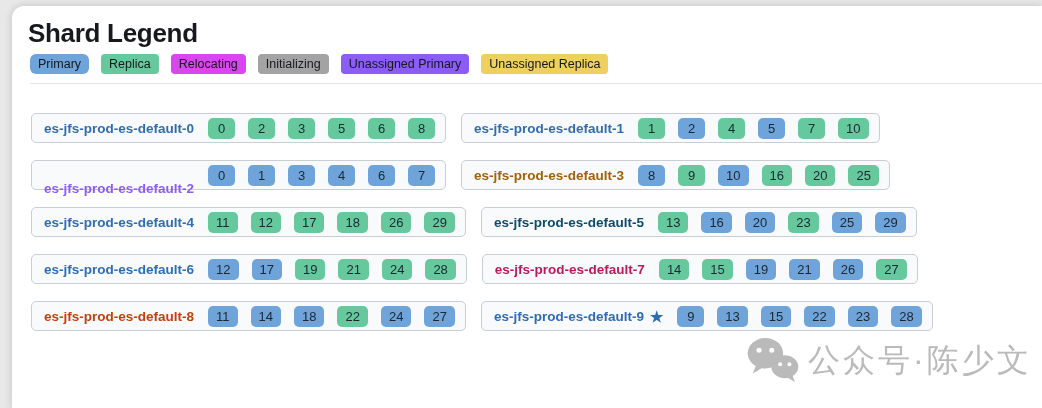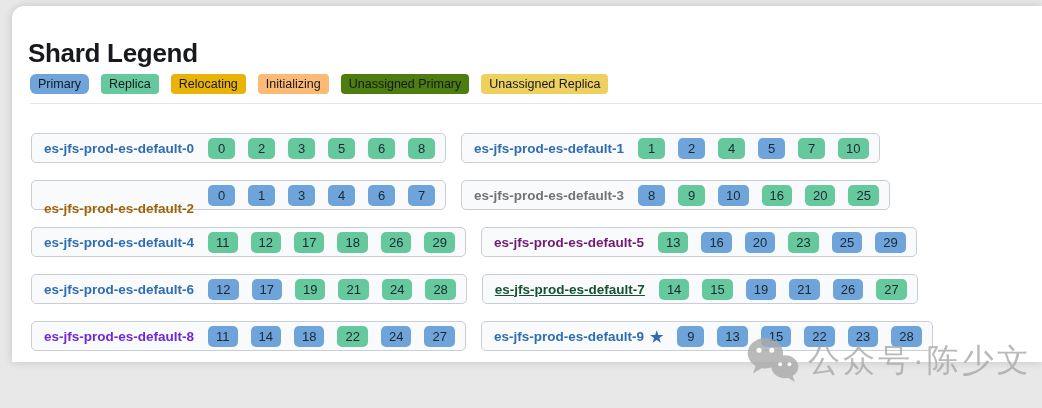--- a/index.html
+++ b/index.html
@@ -3,24 +3,24 @@
 <meta charset="utf-8">
 <style>
   html,body{margin:0;padding:0;}
   body{
     width:1042px;height:408px;position:relative;overflow:hidden;
     background:#e8e8e9;
     font-family:"Liberation Sans",sans-serif;
     -webkit-font-smoothing:antialiased;
   }
   .card{
-    position:absolute;left:12px;top:6px;width:1030px;height:356px;
+    position:absolute;left:12px;top:6px;width:1030px;height:402px;
     background:#ffffff;border-top-left-radius:12px;
     box-shadow:0 0 8px rgba(0,0,0,0.16);
-    box-sizing:border-box;padding-top:32px;
+    box-sizing:border-box;padding-top:12px;
   }
   .page-title{
     margin:0 0 0 16px;font-size:26px;line-height:30px;font-weight:700;
     color:#17191d;letter-spacing:-0.3px;
   }
   .legend-row{
     display:flex;gap:12px;margin:6px 0 0 18px;align-items:center;
   }
   .badge{
     display:inline-block;padding:3px 8px;border-radius:4px;
@@ -63,23 +63,23 @@
 </style>
 </head>
 <body>
 
 <div class="card">
   <h1 class="page-title">Shard Legend</h1>
 
   <div class="legend-row">
       <span class="badge" style="background: rgb(110, 164, 217); border-radius: 6px;">Primary</span>
       <span class="badge" style="background: rgb(102, 201, 157);">Replica</span>
-      <span class="badge" style="background: #eab308;">Relocating</span>
-      <span class="badge" style="background: #fdba74;">Initializing</span>
-      <span class="badge" style="background: #4d7c0f;">Unassigned Primary</span>
+      <span class="badge" style="background: #d946ef;">Relocating</span>
+      <span class="badge" style="background: #a3a3a3;">Initializing</span>
+      <span class="badge" style="background: #8b5cf6;">Unassigned Primary</span>
       <span class="badge" style="background: rgb(238, 208, 95);">Unassigned Replica</span>
     </div>
 
   <div class="divider"></div>
 
   <div class="nodes-grid">
       <div class="node-pair-row">
         <div class="node-box">
           <a class="node-link">
             <span style="color: rgb(46, 109, 180);">es-jfs-prod-es-default-0</span>
@@ -103,34 +103,34 @@
             <span class="chip" style="background: rgb(102, 201, 157); color: rgb(27, 39, 51);">4</span>
             <span class="chip" style="background: rgb(110, 164, 217); color: rgb(27, 39, 51);">5</span>
             <span class="chip" style="background: rgb(102, 201, 157); color: rgb(27, 39, 51);">7</span>
             <span class="chip" style="background: rgb(102, 201, 157); color: rgb(27, 39, 51);">10</span>
           </div>
         </div>
       </div>
       <div class="node-pair-row">
         <div class="node-box">
           <a class="node-link">
-            <span style="color: #a16207; margin-top: 27px;">es-jfs-prod-es-default-2</span>
+            <span style="color: #8b5cf6; margin-top: 27px;">es-jfs-prod-es-default-2</span>
           </a>
           <div class="chip-list">
             <span class="chip" style="background: rgb(110, 164, 217); color: rgb(27, 39, 51);">0</span>
             <span class="chip" style="background: rgb(110, 164, 217); color: rgb(27, 39, 51);">1</span>
             <span class="chip" style="background: rgb(110, 164, 217); color: rgb(27, 39, 51);">3</span>
             <span class="chip" style="background: rgb(110, 164, 217); color: rgb(27, 39, 51);">4</span>
             <span class="chip" style="background: rgb(110, 164, 217); color: rgb(27, 39, 51);">6</span>
             <span class="chip" style="background: rgb(110, 164, 217); color: rgb(27, 39, 51);">7</span>
           </div>
         </div>
         <div class="node-box">
           <a class="node-link">
-            <span style="color: #737373;">es-jfs-prod-es-default-3</span>
+            <span style="color: #a16207;">es-jfs-prod-es-default-3</span>
           </a>
           <div class="chip-list">
             <span class="chip" style="background: rgb(110, 164, 217); color: rgb(27, 39, 51);">8</span>
             <span class="chip" style="background: rgb(102, 201, 157); color: rgb(27, 39, 51);">9</span>
             <span class="chip" style="background: rgb(110, 164, 217); color: rgb(27, 39, 51);">10</span>
             <span class="chip" style="background: rgb(102, 201, 157); color: rgb(27, 39, 51);">16</span>
             <span class="chip" style="background: rgb(102, 201, 157); color: rgb(27, 39, 51);">20</span>
             <span class="chip" style="background: rgb(102, 201, 157); color: rgb(27, 39, 51);">25</span>
           </div>
         </div>
@@ -144,21 +144,21 @@
             <span class="chip" style="background: rgb(102, 201, 157); color: rgb(27, 39, 51);">11</span>
             <span class="chip" style="background: rgb(102, 201, 157); color: rgb(27, 39, 51);">12</span>
             <span class="chip" style="background: rgb(102, 201, 157); color: rgb(27, 39, 51);">17</span>
             <span class="chip" style="background: rgb(102, 201, 157); color: rgb(27, 39, 51);">18</span>
             <span class="chip" style="background: rgb(102, 201, 157); color: rgb(27, 39, 51);">26</span>
             <span class="chip" style="background: rgb(102, 201, 157); color: rgb(27, 39, 51);">29</span>
           </div>
         </div>
         <div class="node-box">
           <a class="node-link">
-            <span style="color: #701a75;">es-jfs-prod-es-default-5</span>
+            <span style="color: #0c4a6e;">es-jfs-prod-es-default-5</span>
           </a>
           <div class="chip-list">
             <span class="chip" style="background: rgb(102, 201, 157); color: rgb(27, 39, 51);">13</span>
             <span class="chip" style="background: rgb(110, 164, 217); color: rgb(27, 39, 51);">16</span>
             <span class="chip" style="background: rgb(110, 164, 217); color: rgb(27, 39, 51);">20</span>
             <span class="chip" style="background: rgb(102, 201, 157); color: rgb(27, 39, 51);">23</span>
             <span class="chip" style="background: rgb(110, 164, 217); color: rgb(27, 39, 51);">25</span>
             <span class="chip" style="background: rgb(110, 164, 217); color: rgb(27, 39, 51);">29</span>
           </div>
         </div>
@@ -172,36 +172,36 @@
             <span class="chip" style="background: rgb(110, 164, 217); color: rgb(27, 39, 51);">12</span>
             <span class="chip" style="background: rgb(110, 164, 217); color: rgb(27, 39, 51);">17</span>
             <span class="chip" style="background: rgb(102, 201, 157); color: rgb(27, 39, 51);">19</span>
             <span class="chip" style="background: rgb(102, 201, 157); color: rgb(27, 39, 51);">21</span>
             <span class="chip" style="background: rgb(102, 201, 157); color: rgb(27, 39, 51);">24</span>
             <span class="chip" style="background: rgb(102, 201, 157); color: rgb(27, 39, 51);">28</span>
           </div>
         </div>
         <div class="node-box">
           <a class="node-link">
-            <span style="color: #14532d; text-decoration: underline;">es-jfs-prod-es-default-7</span>
+            <span style="color: #be185d;">es-jfs-prod-es-default-7</span>
           </a>
           <div class="chip-list">
             <span class="chip" style="background: rgb(102, 201, 157); color: rgb(27, 39, 51);">14</span>
             <span class="chip" style="background: rgb(102, 201, 157); color: rgb(27, 39, 51);">15</span>
             <span class="chip" style="background: rgb(110, 164, 217); color: rgb(27, 39, 51);">19</span>
             <span class="chip" style="background: rgb(110, 164, 217); color: rgb(27, 39, 51);">21</span>
             <span class="chip" style="background: rgb(110, 164, 217); color: rgb(27, 39, 51);">26</span>
             <span class="chip" style="background: rgb(102, 201, 157); color: rgb(27, 39, 51);">27</span>
           </div>
         </div>
       </div>
       <div class="node-pair-row">
         <div class="node-box">
           <a class="node-link">
-            <span style="color: #6d28d9;">es-jfs-prod-es-default-8</span>
+            <span style="color: #c2410c;">es-jfs-prod-es-default-8</span>
           </a>
           <div class="chip-list">
             <span class="chip" style="background: rgb(110, 164, 217); color: rgb(27, 39, 51);">11</span>
             <span class="chip" style="background: rgb(110, 164, 217); color: rgb(27, 39, 51);">14</span>
             <span class="chip" style="background: rgb(110, 164, 217); color: rgb(27, 39, 51);">18</span>
             <span class="chip" style="background: rgb(102, 201, 157); color: rgb(27, 39, 51);">22</span>
             <span class="chip" style="background: rgb(110, 164, 217); color: rgb(27, 39, 51);">24</span>
             <span class="chip" style="background: rgb(110, 164, 217); color: rgb(27, 39, 51);">27</span>
           </div>
         </div>

